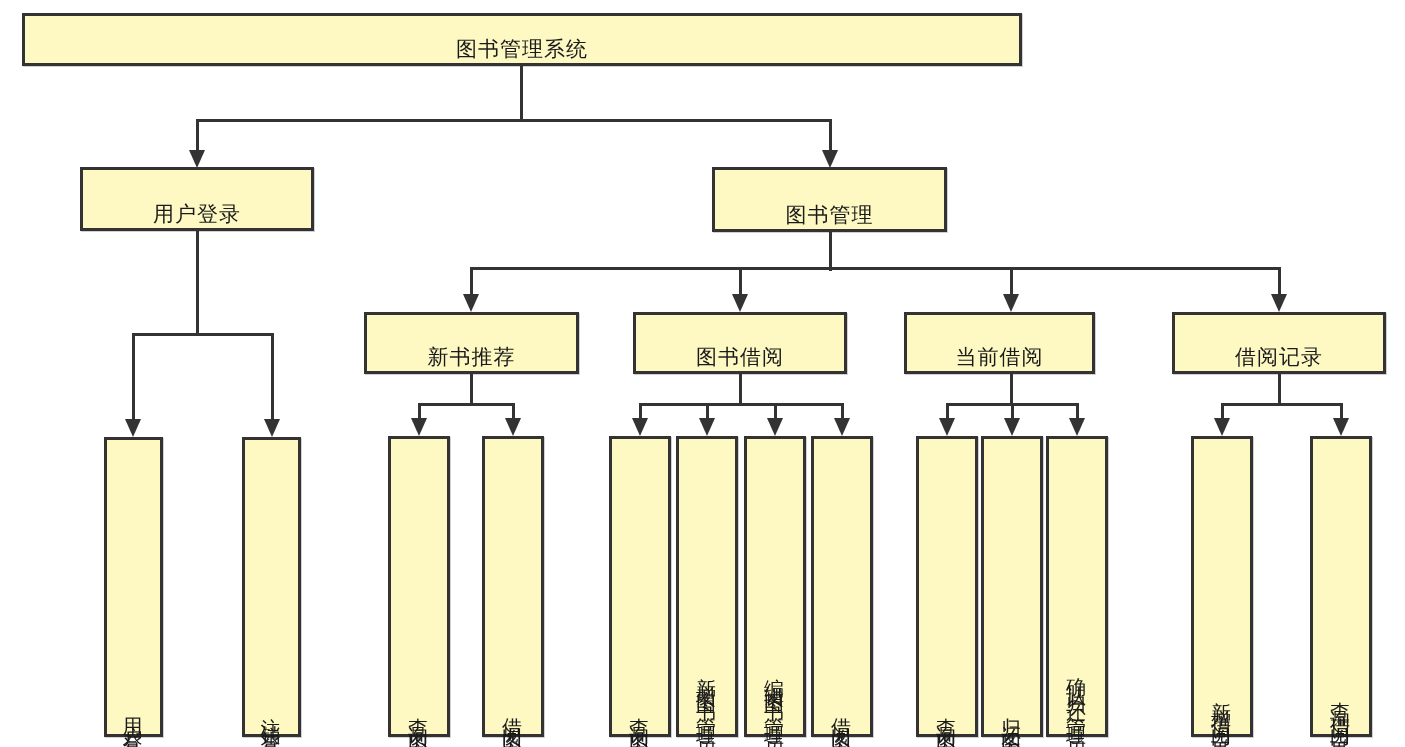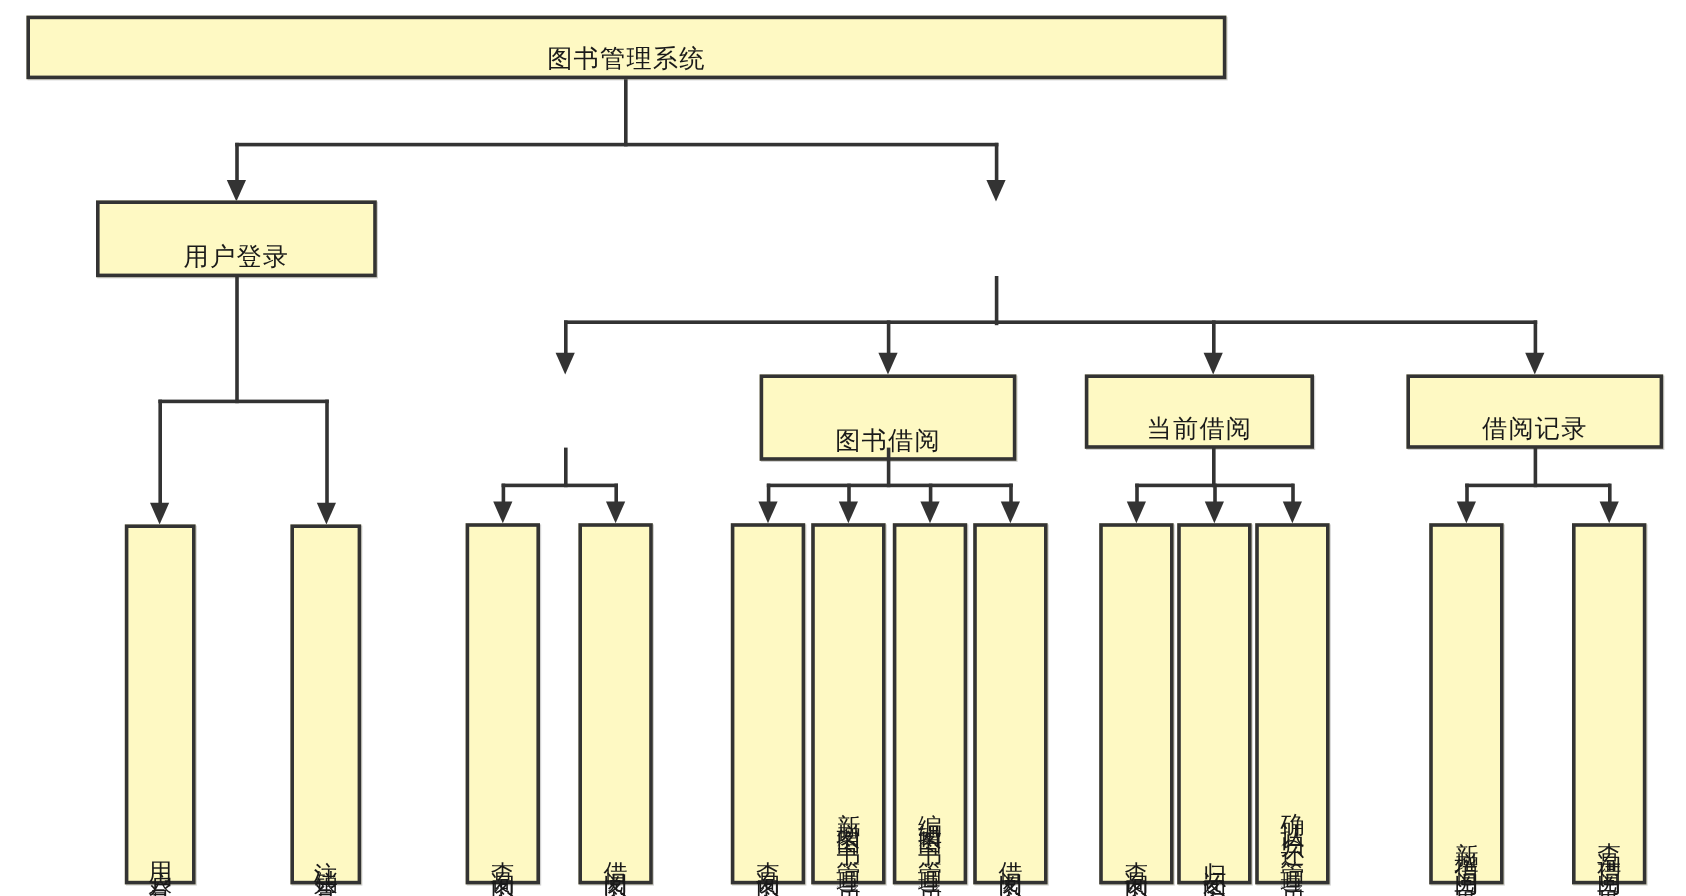--- a/index.html
+++ b/index.html
@@ -56,20 +56,23 @@
   <div class="vl" style="left:520px;top:66px;height:56px;"></div>
   <div class="hl" style="left:196px;top:119px;width:636px;"></div>
   <div class="vl" style="left:196px;top:119px;height:33px;"></div>
   <div class="arrow" style="left:189px;top:150px;"></div>
   <div class="vl" style="left:829px;top:119px;height:33px;"></div>
   <div class="arrow" style="left:822px;top:150px;"></div>
 
   <div class="box" style="left:80px;top:167px;width:234px;height:64px;">
     <span class="hlabel">用户登录</span>
   </div>
+  <div class="box" style="left:712px;top:167px;width:235px;height:65px;">
+    <span class="hlabel">图书管理</span>
+  </div>
 
   <div class="vl" style="left:196px;top:230px;height:106px;"></div>
   <div class="hl" style="left:132px;top:333px;width:142px;"></div>
   <div class="vl" style="left:132px;top:333px;height:88px;"></div>
   <div class="arrow" style="left:125px;top:419px;"></div>
   <div class="vl" style="left:271px;top:333px;height:88px;"></div>
   <div class="arrow" style="left:264px;top:419px;"></div>
 
   <div class="box vbox" style="left:104px;top:437px;width:59px;height:300px;">
     <span>用户登录</span>
@@ -82,21 +85,24 @@
   <div class="hl" style="left:470px;top:267px;width:811px;"></div>
   <div class="vl" style="left:470px;top:267px;height:30px;"></div>
   <div class="arrow" style="left:463px;top:294px;"></div>
   <div class="vl" style="left:739px;top:267px;height:30px;"></div>
   <div class="arrow" style="left:732px;top:294px;"></div>
   <div class="vl" style="left:1010px;top:267px;height:30px;"></div>
   <div class="arrow" style="left:1003px;top:294px;"></div>
   <div class="vl" style="left:1278px;top:267px;height:30px;"></div>
   <div class="arrow" style="left:1271px;top:294px;"></div>
 
-  <div class="box" style="left:633px;top:312px;width:214px;height:72px;">
+  <div class="box" style="left:364px;top:312px;width:215px;height:62px;">
+    <span class="hlabel">新书推荐</span>
+  </div>
+  <div class="box" style="left:633px;top:312px;width:214px;height:62px;">
     <span class="hlabel">图书借阅</span>
   </div>
   <div class="box" style="left:904px;top:312px;width:191px;height:62px;">
     <span class="hlabel">当前借阅</span>
   </div>
   <div class="box" style="left:1172px;top:312px;width:214px;height:62px;">
     <span class="hlabel">借阅记录</span>
   </div>
 
   <div class="vl" style="left:470px;top:373px;height:33px;"></div>

